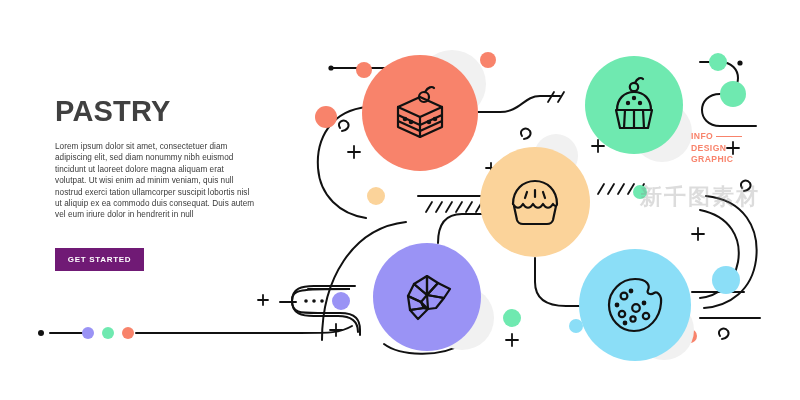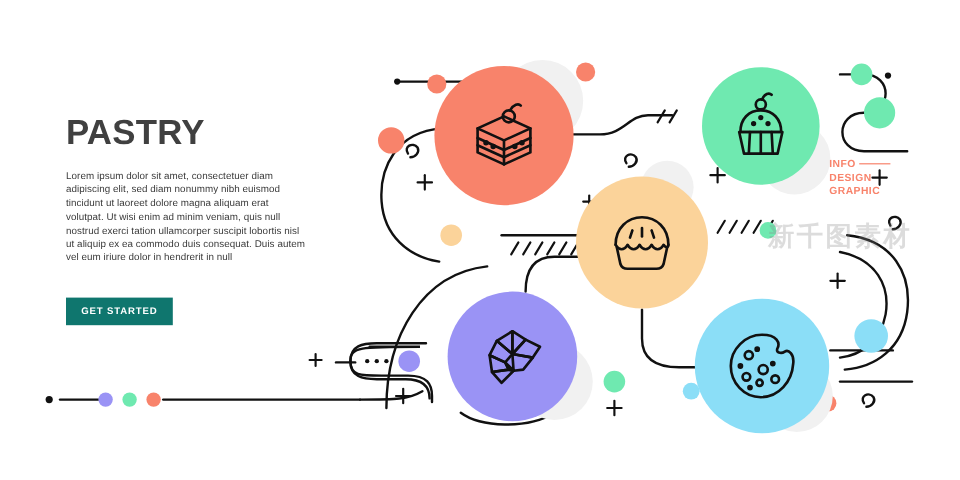--- a/index.html
+++ b/index.html
@@ -248,21 +248,21 @@
 
   <div class="wm" style="left:640px; top:182px;">新千图素材</div>
 
   <div class="text-col">
     <h1 class="headline">
       <span>PASTRY</span>
     </h1>
     <p class="body-copy">Lorem ipsum dolor sit amet, consectetuer diam adipiscing elit, sed diam nonummy nibh euismod tincidunt ut laoreet dolore magna aliquam erat volutpat. Ut wisi enim ad minim veniam, quis null nostrud exerci tation ullamcorper suscipit lobortis nisl ut aliquip ex ea commodo duis consequat. Duis autem vel eum iriure dolor in hendrerit in null</p>
   </div>
 
-  <button class="cta" style="background: #0f766e; color: rgb(255, 255, 255);">GET STARTED</button>
+  <button class="cta" style="background: #701a75; color: rgb(255, 255, 255);">GET STARTED</button>
 
   <div class="igd" style="color: rgb(248, 131, 107);">
     <div class="row1">
       <span>INFO</span>
       <span class="dash" style="background: rgb(248, 131, 107);"></span>
     </div>
     <div>DESIGN</div>
     <div>GRAPHIC</div>
   </div>
 

